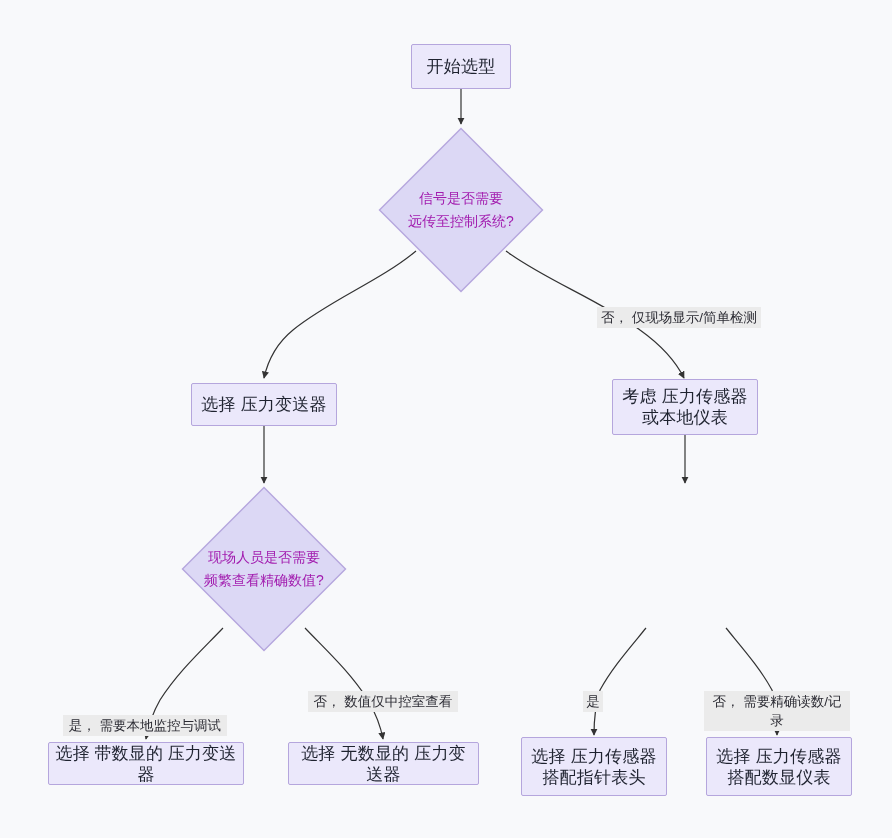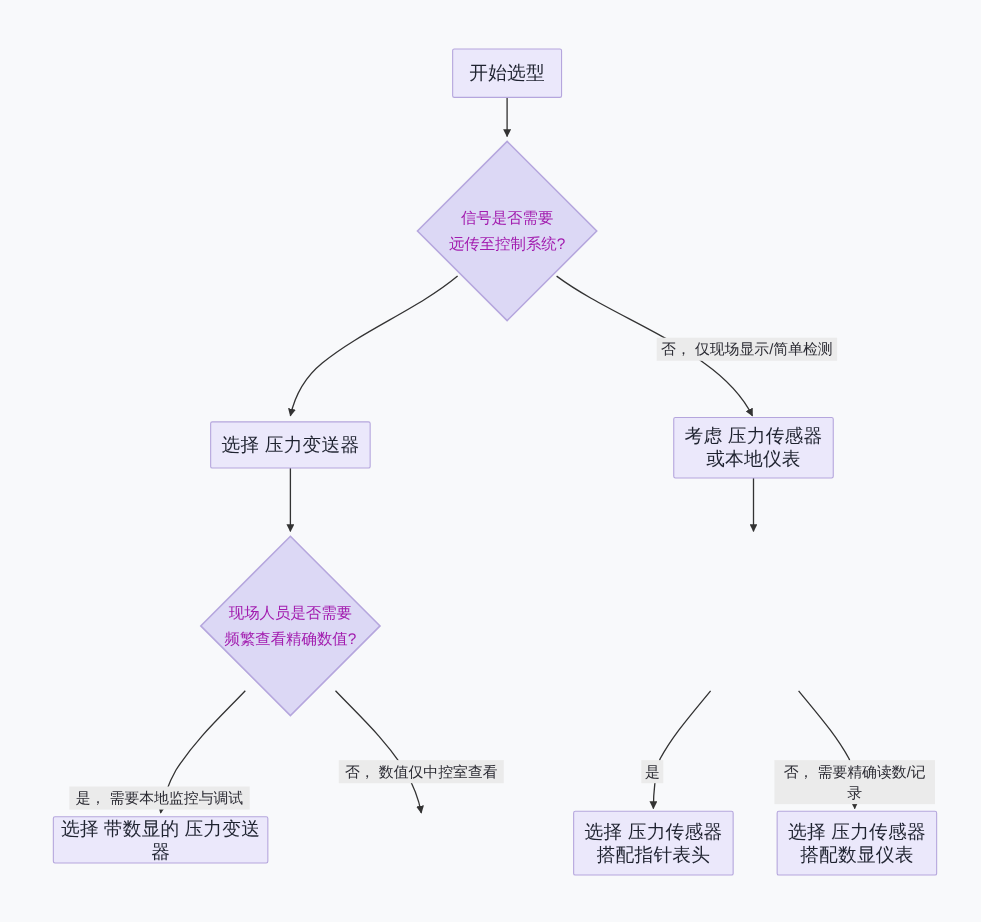--- a/index.html
+++ b/index.html
@@ -146,20 +146,23 @@
   <div class="edge-label" style="left:308px; top:691px; width:150px;">否， 数值仅中控室查看</div>
 
   <div class="edge-label" style="left:583px; top:691px; width:20px;">是</div>
 
   <div class="edge-label" style="left:704px; top:691px; width:146px;text-align:center;">否， 需要精确读数/记录</div>
 
   <div class="node rect" style="left:48px; top:742px; width:196px; height:43px;font-family:Liberation Serif, serif;">
     <span class="label">选择 带数显的 压力变送器</span>
   </div>
 
+  <div class="node rect" style="left:288px; top:742px; width:191px; height:43px;">
+    <span class="label">选择 无数显的 压力变送器</span>
+  </div>
 
   <div class="node rect" style="left:521px; top:737px; width:146px; height:59px;">
     <span class="label">选择 压力传感器
 搭配指针表头</span>
   </div>
 
   <div class="node rect" style="left:706px; top:737px; width:146px; height:59px;">
     <span class="label">选择 压力传感器
 搭配数显仪表</span>
   </div>

